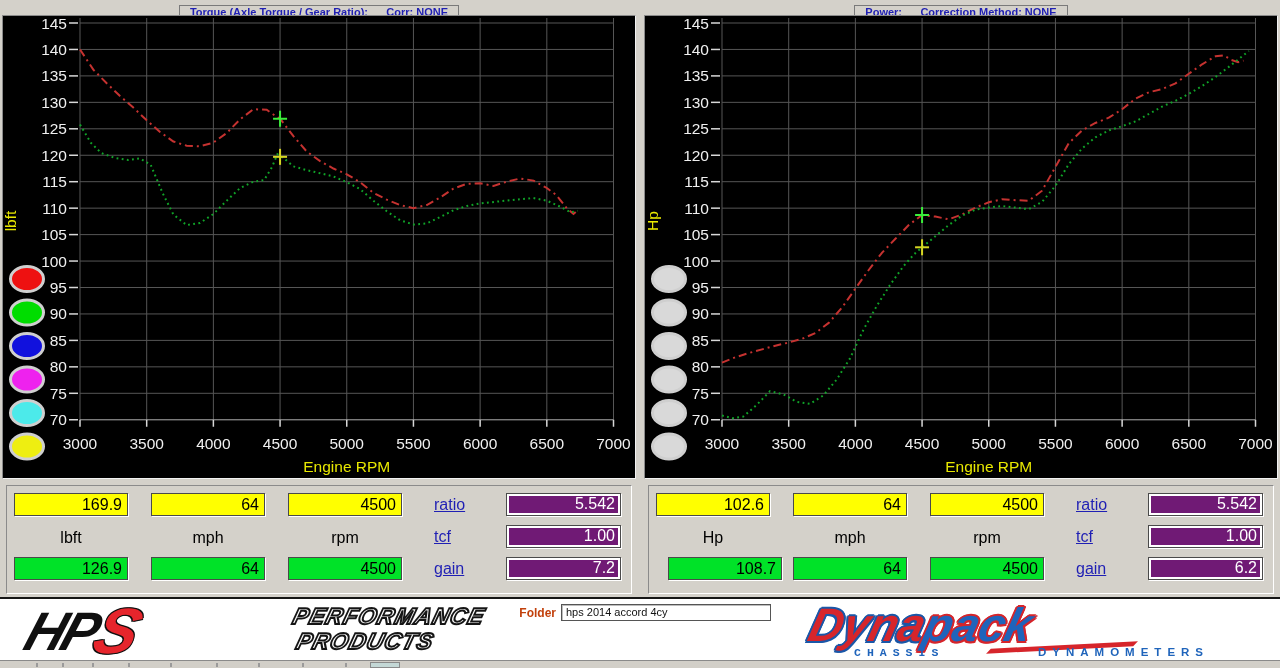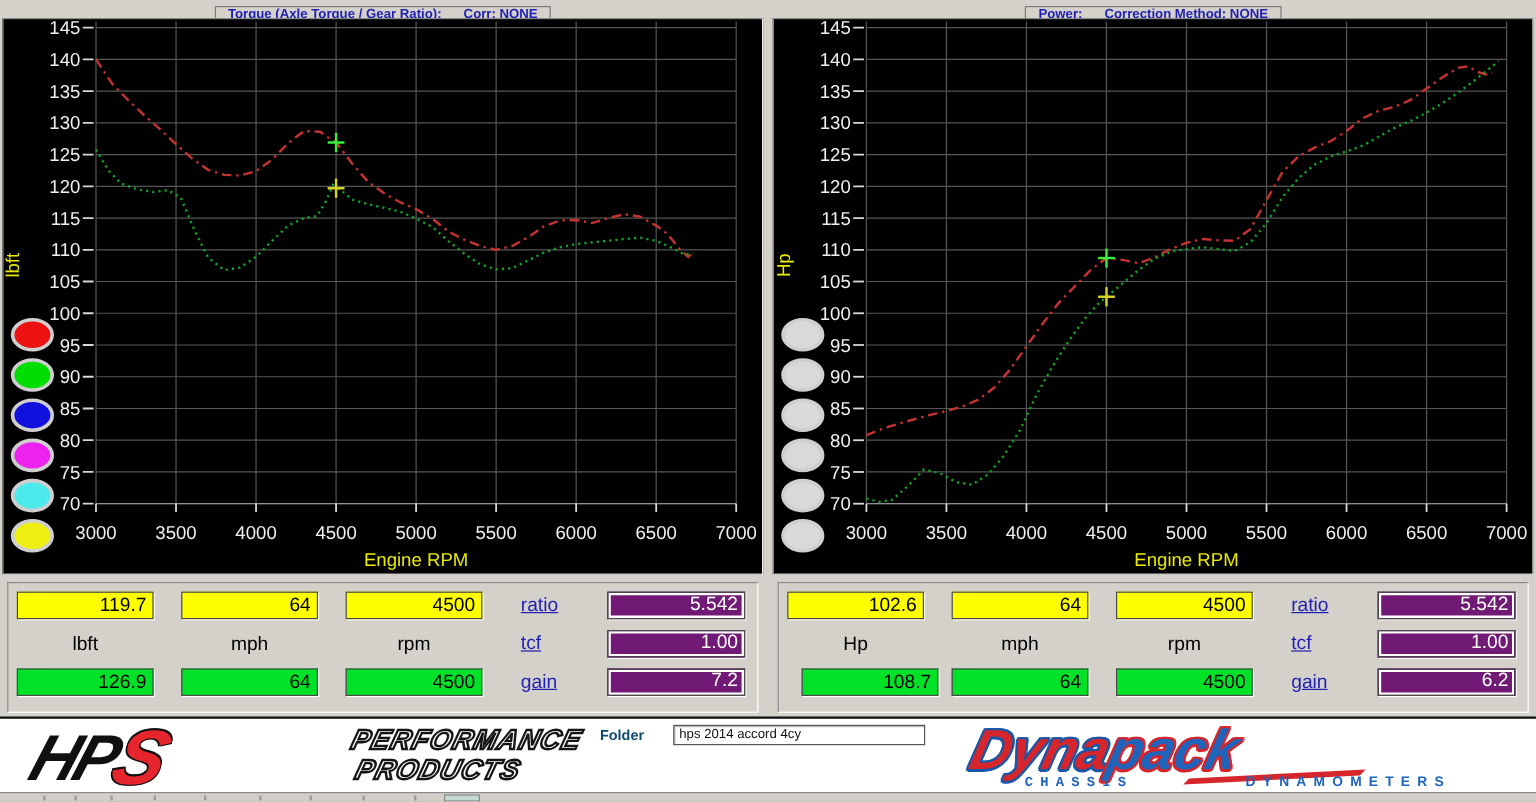--- a/index.html
+++ b/index.html
@@ -64,21 +64,21 @@
     text-shadow:-1px -1px 0 #101010,1px -1px 0 #101010,-1px 1px 0 #101010,1px 1px 0 #101010;
   }
   .hps-sub{
     position:absolute;left:262px;top:4px;transform:skewX(-15deg);
     font-weight:900;font-style:italic;font-size:23px;line-height:25px;color:#ffffff;
     -webkit-text-stroke:2px #151515;letter-spacing:1px;
   }
   .hps-sub .line2{display:block;margin-left:10px;}
   .runinfo{position:absolute;left:500px;top:5px;}
   .runinfo-row{display:flex;align-items:center;margin-bottom:2px;}
-  .runinfo-label{width:56px;text-align:left;font-size:12px;font-weight:bold;color:#0c4a6e;margin-right:5px;}
+  .runinfo-label{width:56px;text-align:right;font-size:12px;font-weight:bold;color:#c2410c;margin-right:5px;}
   .runinfo-box{
     width:204px;height:15px;background:#fff;border:1px solid #555;
     box-shadow:inset 1px 1px 0 #bdbdbd;font-size:11px;line-height:15px;
     padding-left:4px;color:#111;white-space:pre;
   }
   .dynapack{position:absolute;left:806px;top:0px;width:440px;height:60px;}
   .dyna-main{
     position:absolute;left:4px;top:-2px;transform:skewX(-14deg);
     font-weight:900;font-style:italic;font-size:47px;letter-spacing:0px;
   }
@@ -315,21 +315,21 @@
         <ellipse cx="24" cy="330" rx="16.5" ry="12.5" fill="#d9d9d9" stroke="#cfcfcf" stroke-width="3"></ellipse>
         <ellipse cx="24" cy="363.5" rx="16.5" ry="12.5" fill="#d9d9d9" stroke="#cfcfcf" stroke-width="3"></ellipse>
         <ellipse cx="24" cy="397" rx="16.5" ry="12.5" fill="#d9d9d9" stroke="#cfcfcf" stroke-width="3"></ellipse>
         <ellipse cx="24" cy="430.5" rx="16.5" ry="12.5" fill="#d9d9d9" stroke="#cfcfcf" stroke-width="3"></ellipse>
       </svg>
   </div>
 </div>
 
 <div class="readout left">
   <div class="ro-frame"></div>
-  <div class="ro-field yellow" style="left:12px;top:11px">119.7</div>
+  <div class="ro-field yellow" style="left:12px;top:11px">169.9</div>
   <div class="ro-field yellow" style="left:149px;top:11px">64</div>
   <div class="ro-field yellow" style="left:286px;top:11px">4500</div>
   <div class="ro-unit" style="left:12px;top:47px">lbft</div>
   <div class="ro-unit" style="left:149px;top:47px">mph</div>
   <div class="ro-unit" style="left:286px;top:47px">rpm</div>
   <div class="ro-field green" style="left:12px;top:75px">126.9</div>
   <div class="ro-field green" style="left:149px;top:75px">64</div>
   <div class="ro-field green" style="left:286px;top:75px">4500</div>
   <div class="ro-sidelabel" style="left:432px;top:14px">ratio</div>
   <div class="ro-sidelabel" style="left:432px;top:46px">tcf</div>

